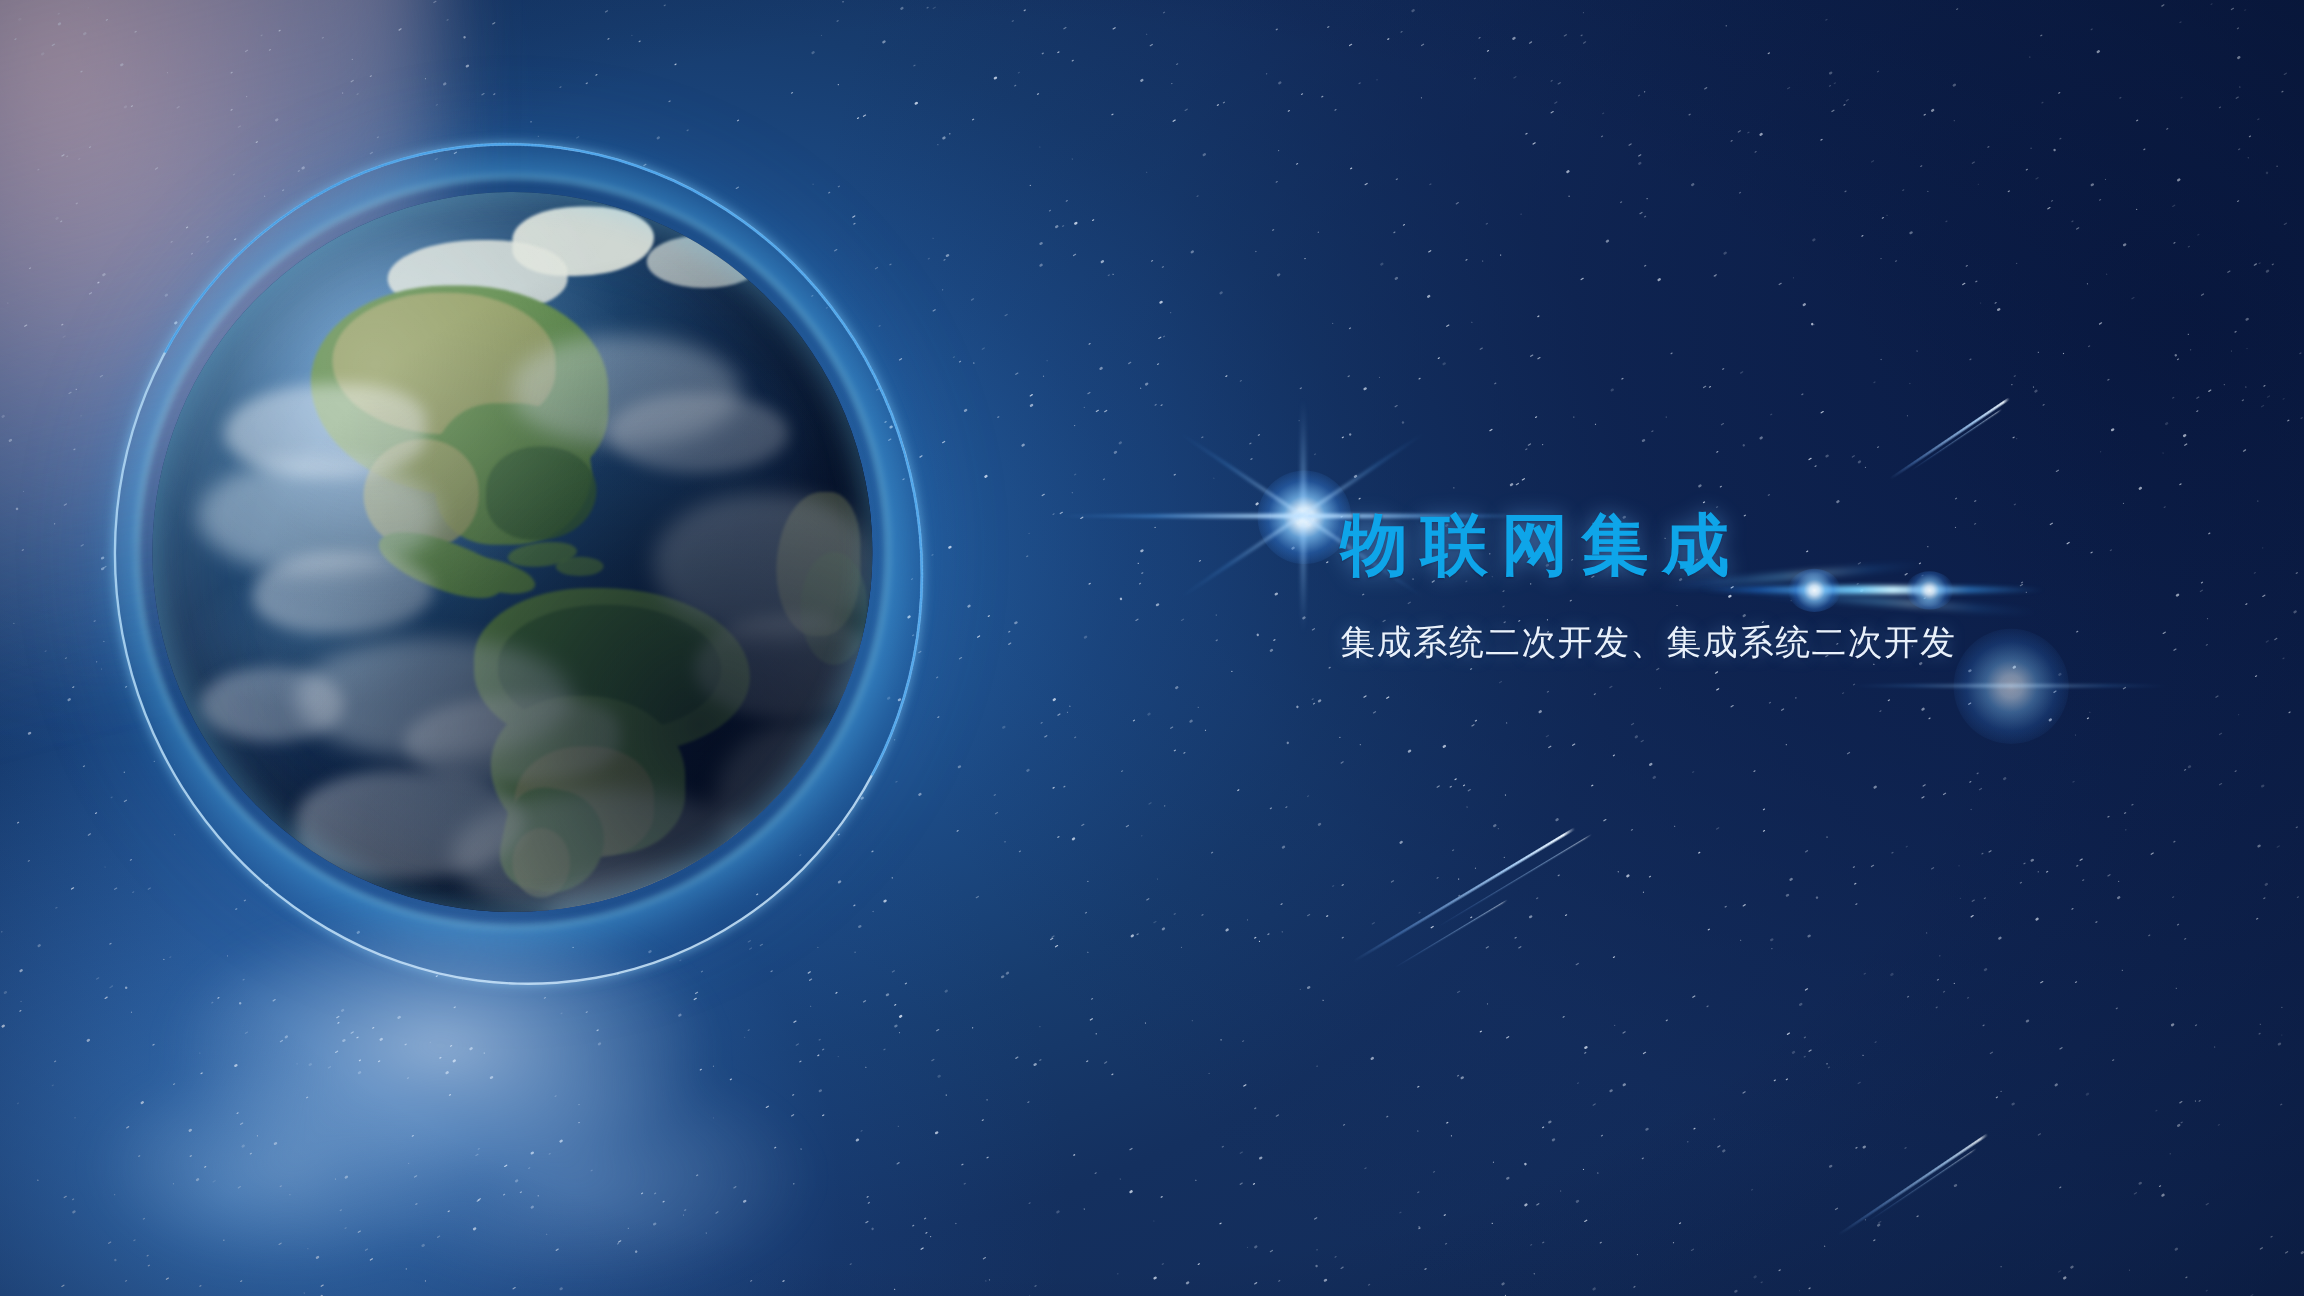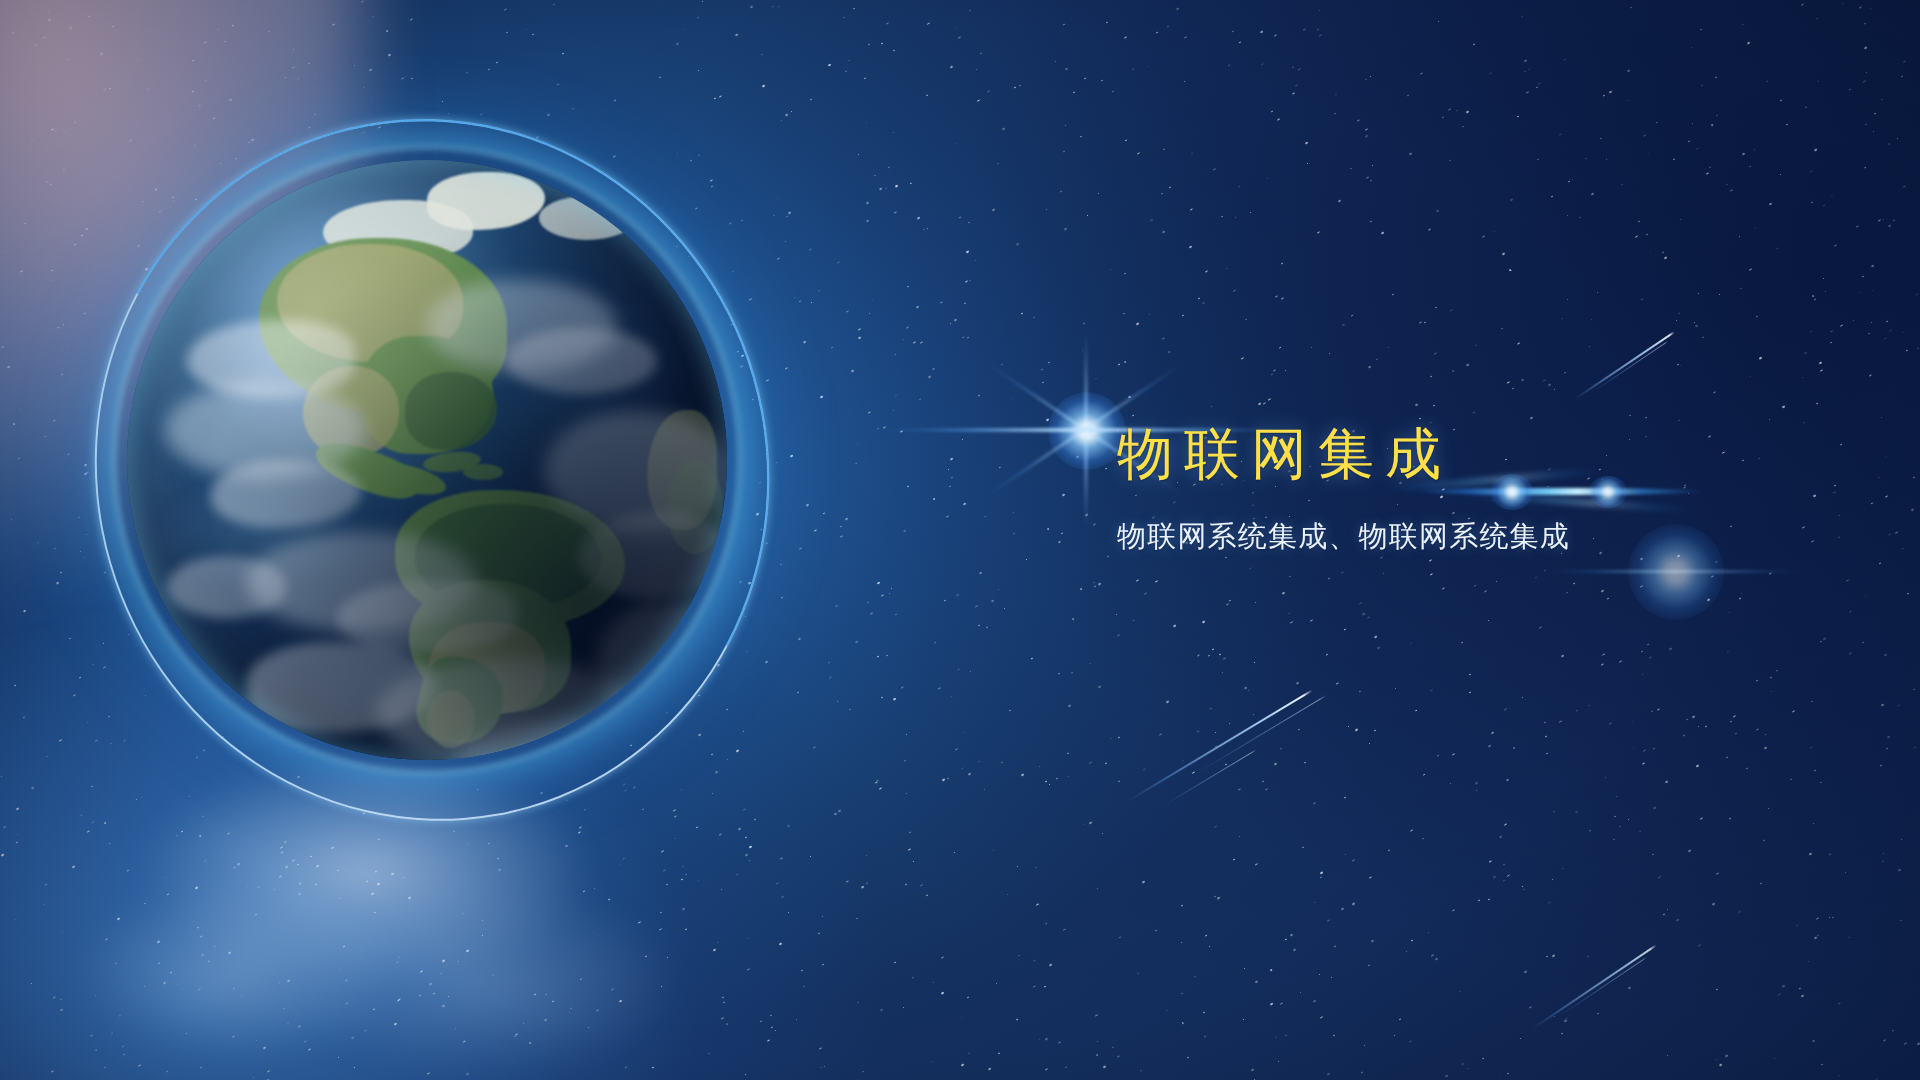--- a/index.html
+++ b/index.html
@@ -251,25 +251,25 @@
   .streak.dim { opacity: .55; filter: blur(3px); }
 
   
   .textblock {
     position: absolute;
     left: 1117px;
     top: 420px;
     width: 720px;
   }
   .headline {
-    color: #fde047;
+    color: #0ea5e9;
     font-size: 56px;
     line-height: 68px;
     letter-spacing: 11px;
-    font-weight: 400;
+    font-weight: 700;
     text-shadow: 0 0 18px rgba(120,190,255,.45), 0 1px 2px rgba(0,10,40,.55);
     white-space: nowrap;
   }
   .subline {
     color: #e9f1fb;
     font-size: 29px;
     line-height: 53px;
     letter-spacing: 1.2px;
     font-weight: 400;
     text-shadow: 0 0 12px rgba(120,190,255,.35), 0 1px 2px rgba(0,10,40,.5);
@@ -1830,16 +1830,16 @@
   <div class="flare-core" style="left:1588px; top:476px; width:40px; height:32px; opacity:.85;"></div>
 
   <div class="flare-core" style="left:1628px; top:524px; width:96px; height:96px; opacity:.55;"></div>
   <div class="flare-ray flare-h" style="left:1540px; top:570px; width:270px; height:3px; opacity:.5;"></div>
 
   <div class="bg-vignette"></div>
 
   <div class="textblock">
     <div class="headline">物联网集成</div>
     <div class="sub-gap"></div>
-    <div class="subline">物联网系统集成、物联网系统集成</div>
+    <div class="subline">集成系统二次开发、集成系统二次开发</div>
   </div>
 
 </div>
 
 </body></html>

